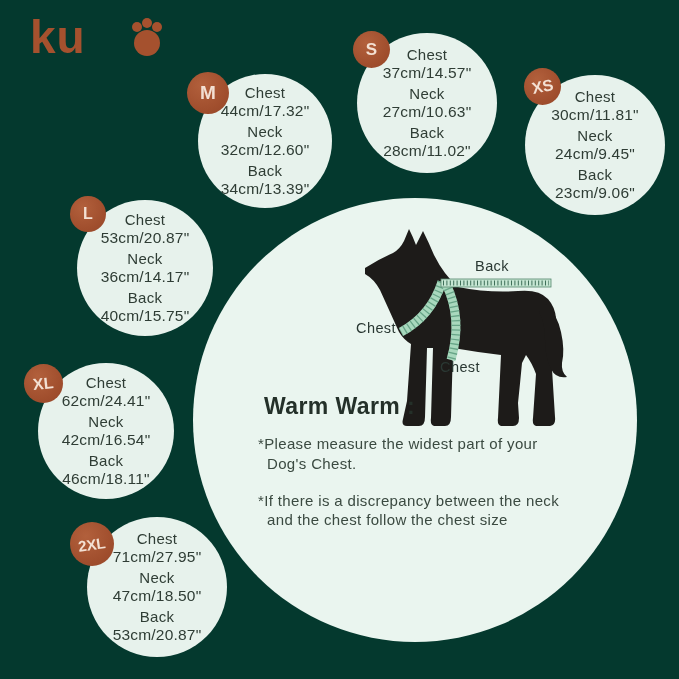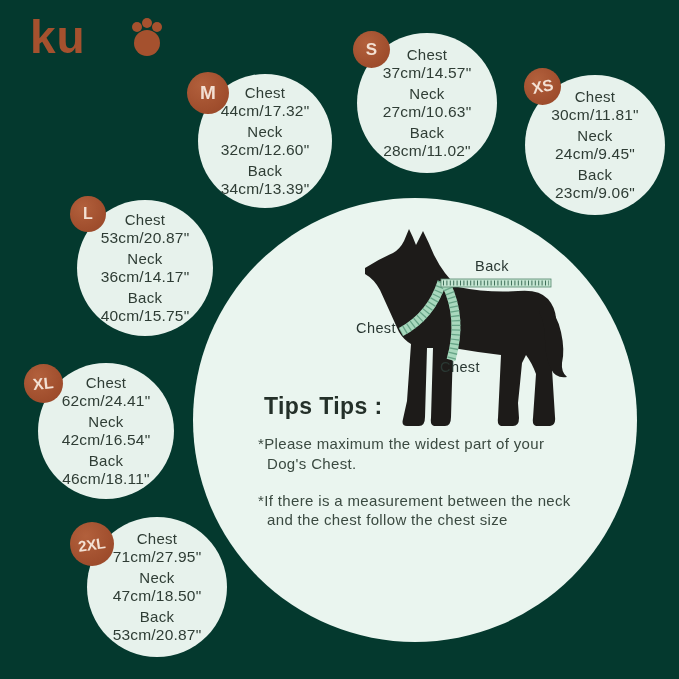--- a/index.html
+++ b/index.html
@@ -181,20 +181,20 @@
 
     <rect x="86" y="57" width="110" height="8" fill="#c6e6d3" stroke="#55876e" stroke-width="0.8"></rect>
     <line x1="88" y1="61" x2="194" y2="61" stroke="#3e6e58" stroke-width="5" stroke-dasharray="1 2.4"></line>
   </svg>
 
   <div class="diagram-label" style="left:462px;top:258px;width:60px">Back</div>
   <div class="diagram-label" style="left:348px;top:320px;width:56px">Chest</div>
   <div class="diagram-label" style="left:432px;top:359px;width:56px">Chest</div>
 
   <div class="tips">
-    <div class="tips-heading">Tips Tips :</div>
-    <div class="tip">*Please maximum the widest part of your
+    <div class="tips-heading">Warm Warm :</div>
+    <div class="tip">*Please measure the widest part of your
 Dog's Chest.</div>
-    <div class="tip">*If there is a measurement between the neck
+    <div class="tip">*If there is a discrepancy between the neck
 and the chest follow the chest size</div>
   </div>
 
 </div>
 
 </body></html>

